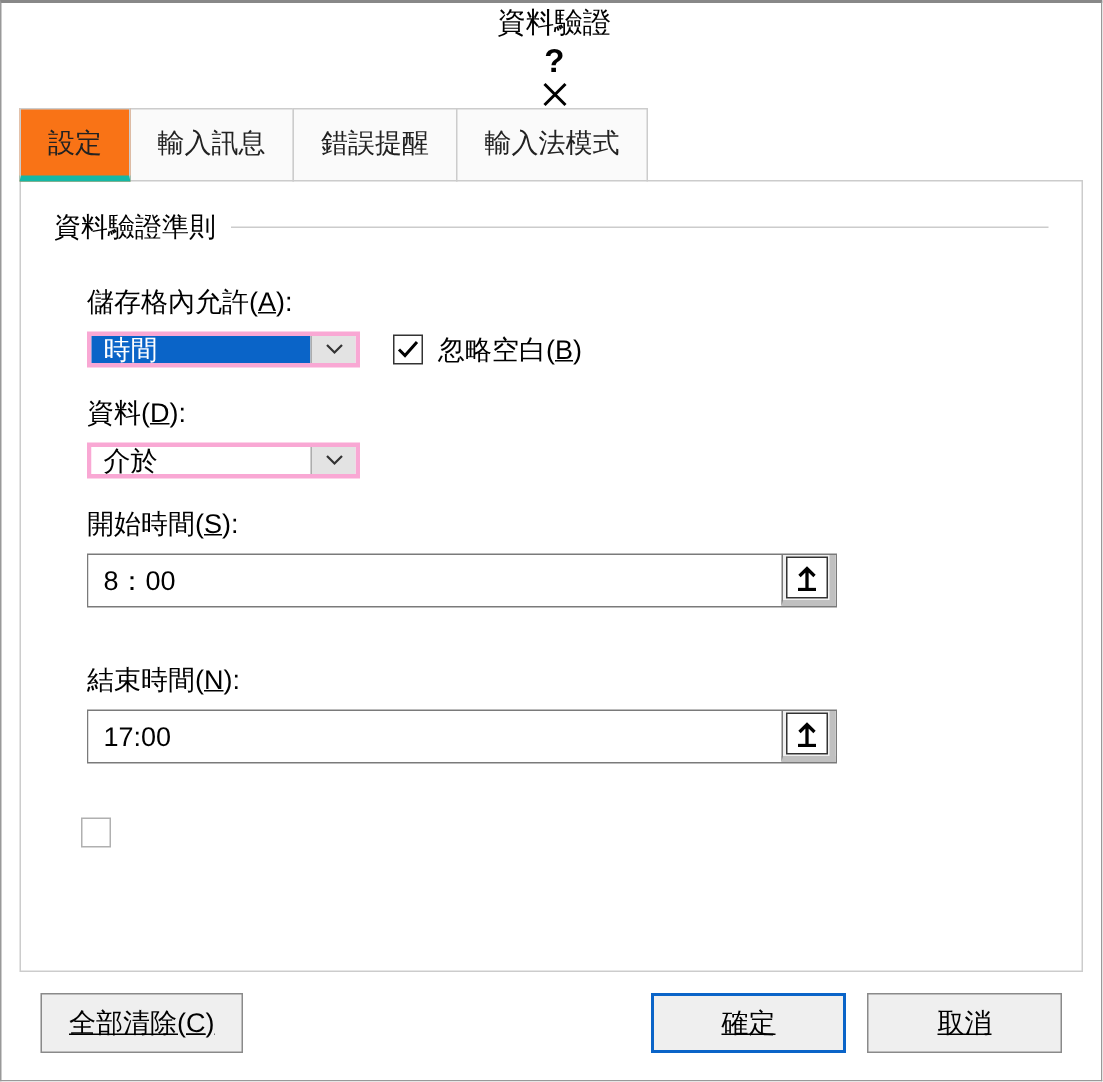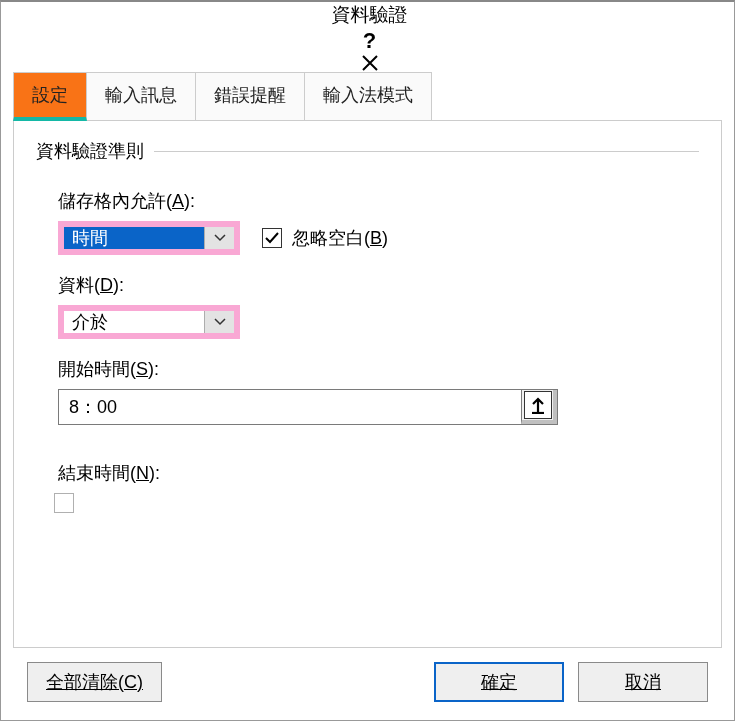--- a/index.html
+++ b/index.html
@@ -95,22 +95,22 @@
   }
   .u { text-decoration: underline; }
   .row {
     display: flex;
     align-items: center;
     margin-bottom: 18px;
   }
   .select {
     display: flex;
     width: 182px;
-    height: 34px;
-    border: 6px solid #f9a8d4;
+    height: 24px;
+    border: 3px solid #f9a8d4;
     justify-content: center;
   }
   .select .sel-text {
     flex: 1;
     padding: 4px 8px;
     font-size: 18px;
     display: flex;
     align-items: center;
     background: #fff;
   }
@@ -282,20 +282,31 @@
               <svg viewBox="0 0 16 18">
                   <path d="M8 16 L8 3 M3 8 L8 3 L13 8" stroke="#000" stroke-width="2.2" fill="none"></path>
                   <line x1="2" y1="17" x2="14" y2="17" stroke="#000" stroke-width="2.2"></line>
                 </svg>
             </div>
           </div>
         </div>
 
         <div class="field-label">
           <span>結束時間(</span><span class="u">N</span><span>):</span>
+        </div>
+        <div class="textfield-row">
+          <input class="textfield" value="17:00" style="">
+          <div class="ref-btn">
+            <div class="ref-btn-inner">
+              <svg viewBox="0 0 16 18">
+                  <path d="M8 16 L8 3 M3 8 L8 3 L13 8" stroke="#000" stroke-width="2.2" fill="none"></path>
+                  <line x1="2" y1="17" x2="14" y2="17" stroke="#000" stroke-width="2.2"></line>
+                </svg>
+            </div>
+          </div>
         </div>
 
         <div class="apply-row">
           <div class="checkbox disabled">
             
           </div>
         </div>
 
       </div>
     </div>

